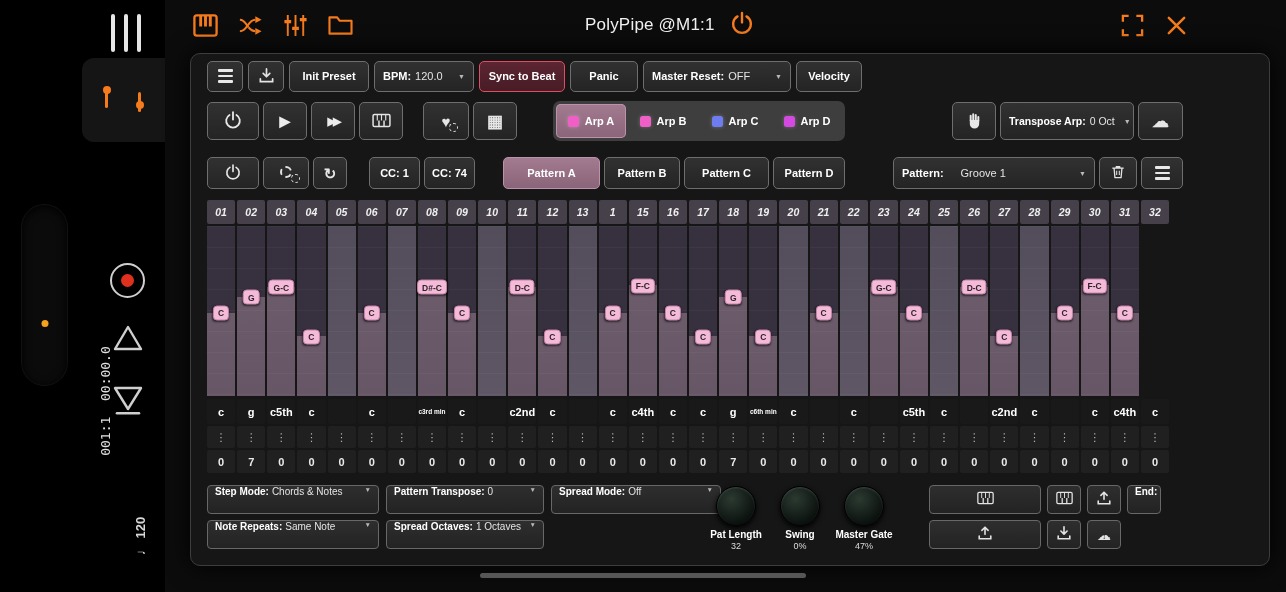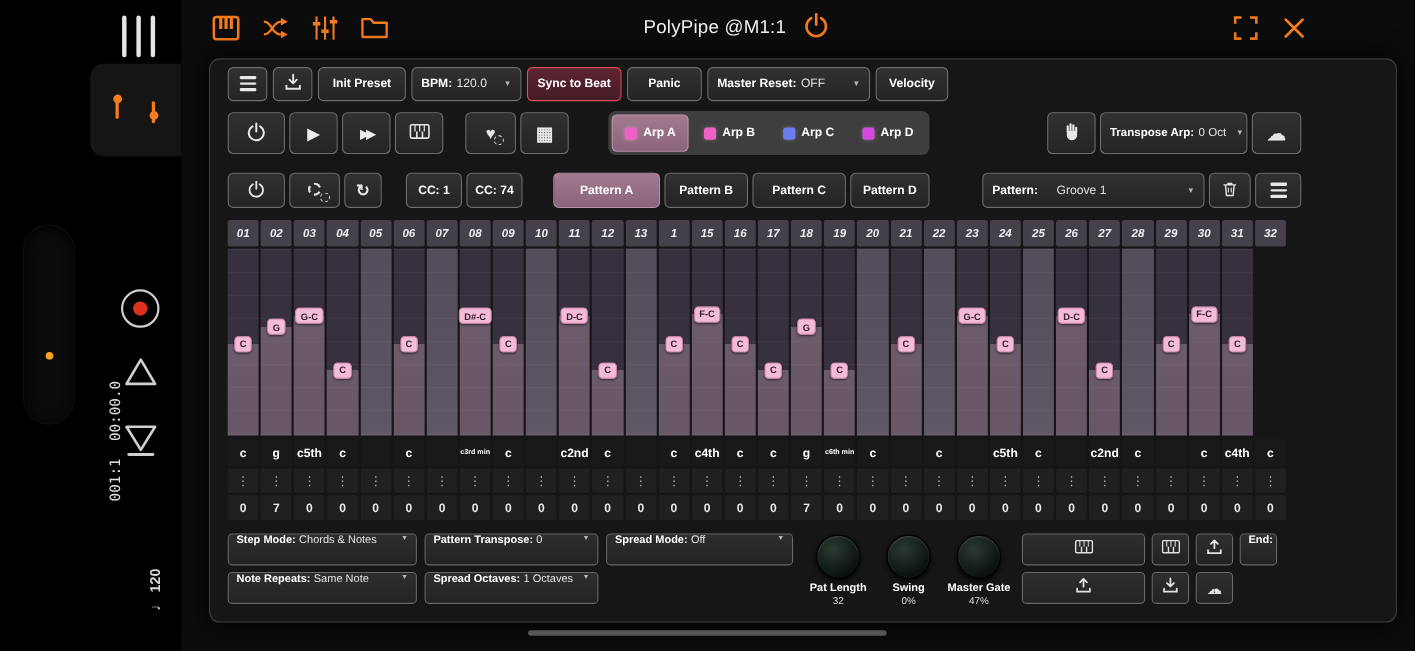--- a/index.html
+++ b/index.html
@@ -87,21 +87,21 @@
          color:#fff;font-weight:bold;font-size:11px;}
   .lcell.sm{font-size:6.5px;}
   .dcell{display:flex;align-items:center;justify-content:center;background:#202021;border-radius:2px;color:#b5b5b5;font-size:11px;}
   .ocell{display:flex;align-items:center;justify-content:center;background:#202021;border-radius:2px;color:#eaeaea;font-size:11px;font-weight:bold;}
   
   .bleft{position:absolute;left:16px;top:431px;display:grid;grid-template-columns:172px 158px 170px;grid-auto-rows:29px;gap:6px 7px;}
   .dd2{background:linear-gradient(180deg,#2e2e2e,#232323);border:1px solid #686868;border-radius:4px;display:flex;
        padding:0 7px;gap:3px;font-size:10px;font-weight:bold;color:#fff;box-sizing:border-box;overflow:hidden;}
   .dd2 .val{font-weight:normal;color:#e4e4e4;white-space:nowrap;}
   .dd2 .car{margin-left:auto;font-size:6.5px;color:#b8b8b8;padding-left:4px;}
-  .knobrow{position:absolute;left:539px;top:432px;display:flex;}
+  .knobrow{position:absolute;left:513px;top:432px;display:flex;}
   .knob{width:64px;display:flex;flex-direction:column;align-items:center;}
   .kc{width:38px;height:38px;border-radius:50%;background:radial-gradient(circle at 38% 32%,#2b3a31,#0b110e 72%);
       border:1px solid #000;box-shadow:0 2px 5px #000, inset 0 1px 2px rgba(255,255,255,.16);}
   .klabel{font-size:10px;font-weight:bold;margin-top:3px;white-space:nowrap;}
   .kvalue{font-size:9px;color:#dcdcdc;margin-top:1px;}
   .bright{position:absolute;left:738px;top:431px;display:grid;grid-template-columns:112px 34px 34px 34px;grid-auto-rows:29px;gap:6px;}
   .sbtn{background:linear-gradient(180deg,#2e2e2e,#232323);border:1px solid #686868;border-radius:4px;
         display:flex;align-items:center;justify-content:center;box-sizing:border-box;position:relative;}
   .cl-dl{position:relative;font-size:14px;color:#e4e4e4;line-height:1;}
   .cl-dl b{position:absolute;left:50%;top:5px;transform:translateX(-50%);font-size:8px;font-weight:bold;color:#222;}

